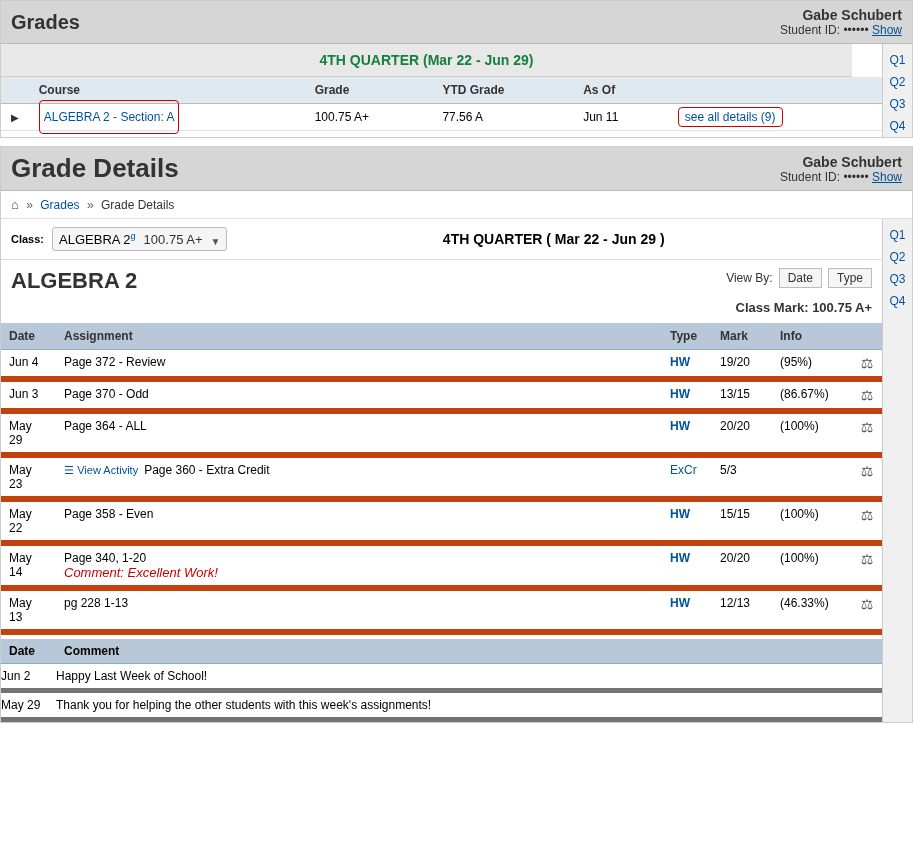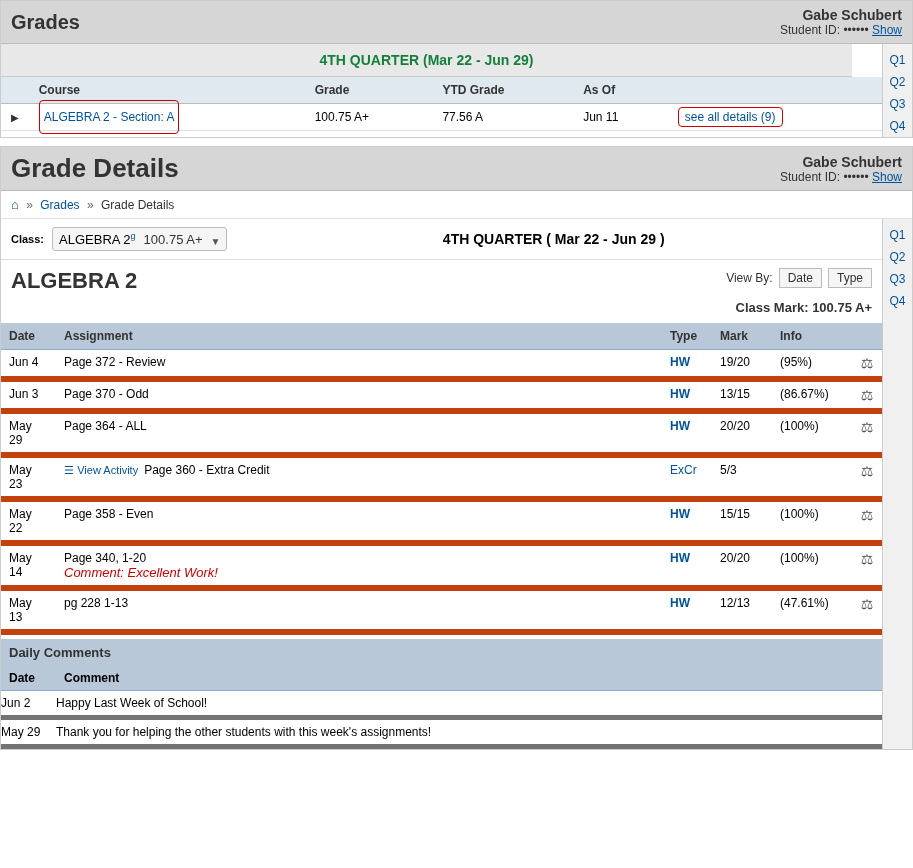--- a/index.html
+++ b/index.html
@@ -261,28 +261,27 @@
     <td class="info-col">(100%)</td>
     <td class="icon-col"><span class="scale-icon">⚖</span></td>
   </tr>
             <tr>
     <td class="date-col">May 13</td>
     <td class="assign-col">
       <span>pg 228 1-13</span>
     </td>
     <td class="type-col type-hw">HW</td>
     <td class="mark-col">12/13</td>
-    <td class="info-col">(47.61%)</td>
+    <td class="info-col">(46.33%)</td>
     <td class="icon-col"><span class="scale-icon">⚖</span></td>
   </tr>
           </tbody>
       </table>
 
       <div class="daily-comments-section">
-        <div class="daily-comments-header">Daily Comments</div>
         <table class="daily-comments-table">
           <thead>
             <tr>
               <th style="width:55px;">Date</th>
               <th>Comment</th>
             </tr>
           </thead>
           <tbody id="daily-comments-tbody">
           <tr>
     <td>Jun 2</td>

